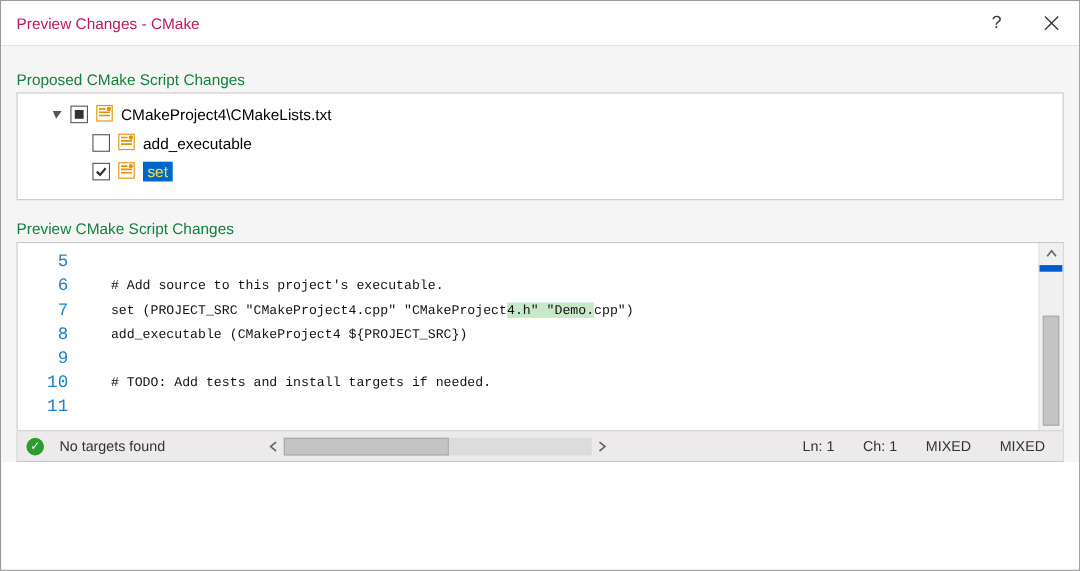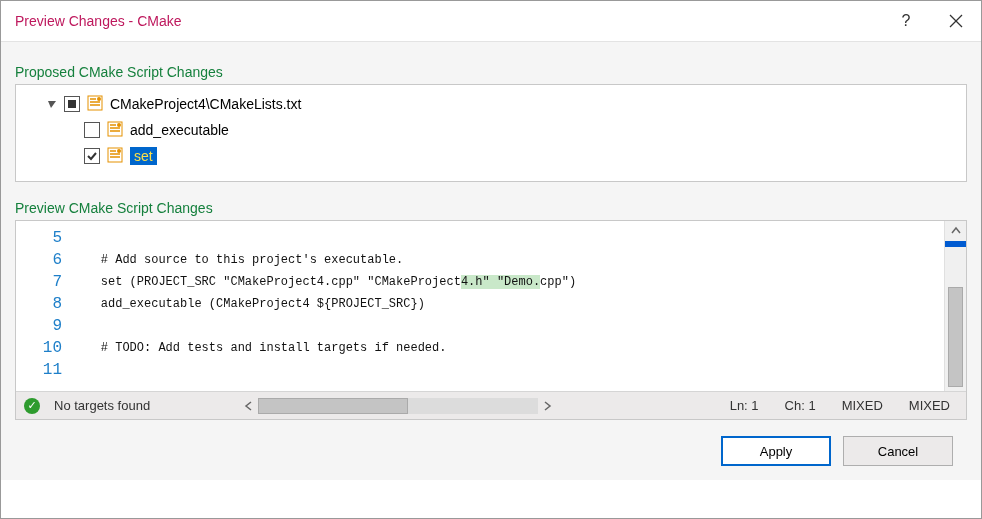--- a/index.html
+++ b/index.html
@@ -236,18 +236,14 @@
         </span>
       </div>
       <span class="spacer2"></span>
       <span class="sb-item">Ln: 1</span>
       <span class="sb-item">Ch: 1</span>
       <span class="sb-item">MIXED</span>
       <span class="sb-item">MIXED</span>
     </div>
   </div>
 
-  <div class="footer">
-    <div class="btn primary">Apply</div>
-    <div class="btn">Cancel</div>
-  </div>
 
 </div>
 
 </body></html>

